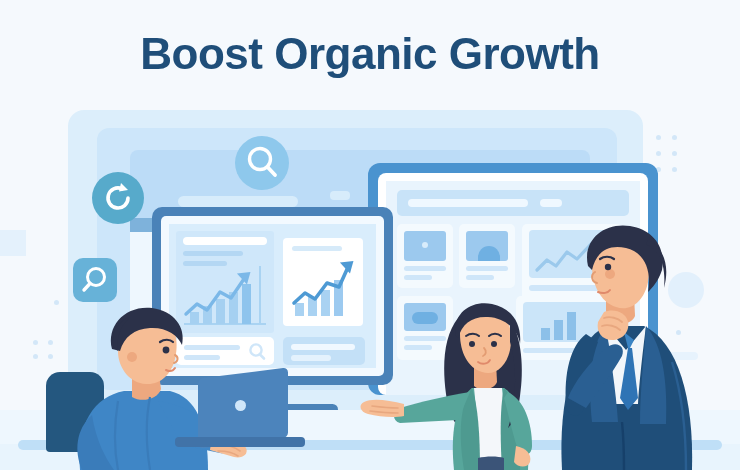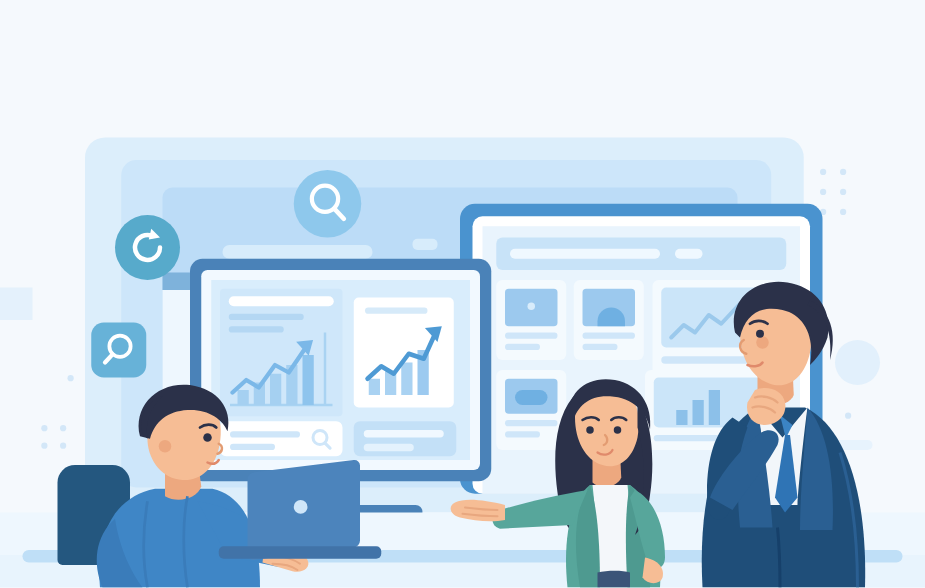--- a/index.html
+++ b/index.html
@@ -126,20 +126,21 @@
   <div class="soft-circle" style="left:668px;top:272px;width:36px;height:36px"></div>
   <div class="dot" style="left:676px;top:330px"></div>
   <div class="abs" style="left:668px;top:352px;width:30px;height:8px;background:#e7f3fd;border-radius:4px"></div>
 
   <div class="dot" style="left:54px;top:300px"></div>
   <div class="dot" style="left:33px;top:340px"></div>
   <div class="dot" style="left:48px;top:340px"></div>
   <div class="dot" style="left:33px;top:354px"></div>
   <div class="dot" style="left:48px;top:354px"></div>
 
+  <div id="title">Boost Organic Growth</div>
 
   <div class="abs r-screen-out"></div>
   <div class="abs r-screen-in"></div>
   <div class="abs r-screen-pad"></div>
 
   <div class="abs r-head"></div>
   <div class="abs r-head-field"></div>
   <div class="abs r-head-btn"></div>
 
   <div class="r-card" style="left:397px;top:224px;width:56px;height:64px"></div>

